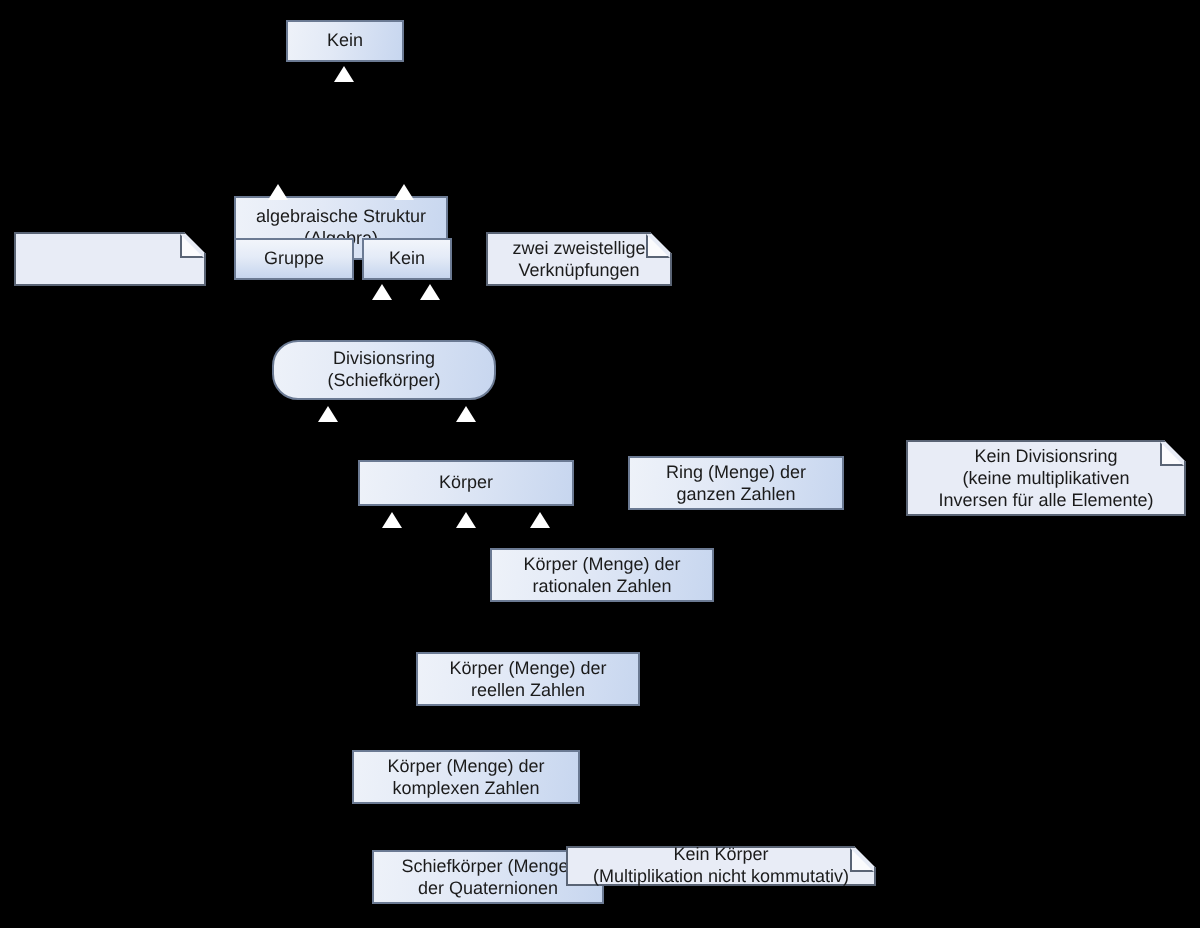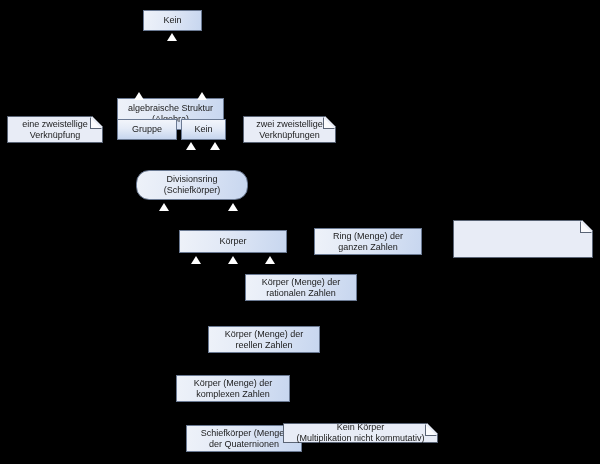--- a/index.html
+++ b/index.html
@@ -90,22 +90,20 @@
   <div class="arrow" style="left:167px;top:33px;"></div>
 
   <div class="node" style="left:117px;top:58px;width:107px;height:32px;margin-top:40px;">
     <span>algebraische Struktur
 (Algebra)</span>
   </div>
   <div class="arrow" style="left:134px;top:92px;"></div>
   <div class="arrow" style="left:197px;top:92px;"></div>
 
   <div class="note" style="left:7px;top:116px;width:96px;height:27px;">
-    <span>eine zweistellige
-Verknüpfung</span>
     <span class="fold"></span>
   </div>
 
   <div class="node vert" style="left:117px;top:119px;width:60px;height:21px;">
     <span>Gruppe</span>
   </div>
 
   <div class="node vert" style="left:181px;top:119px;width:45px;height:21px;">
     <span>Kein</span>
   </div>
@@ -131,20 +129,23 @@
   <div class="arrow" style="left:191px;top:256px;"></div>
   <div class="arrow" style="left:228px;top:256px;"></div>
   <div class="arrow" style="left:265px;top:256px;"></div>
 
   <div class="node" style="left:314px;top:228px;width:108px;height:27px;">
     <span>Ring (Menge) der
 ganzen Zahlen</span>
   </div>
 
   <div class="note" style="left:453px;top:220px;width:140px;height:38px;">
+    <span>Kein Divisionsring
+(keine multiplikativen
+Inversen für alle Elemente)</span>
     <span class="fold"></span>
   </div>
 
   <div class="node" style="left:245px;top:274px;width:112px;height:27px;">
     <span>Körper (Menge) der
 rationalen Zahlen</span>
   </div>
 
   <div class="node" style="left:208px;top:326px;width:112px;height:27px;">
     <span>Körper (Menge) der

